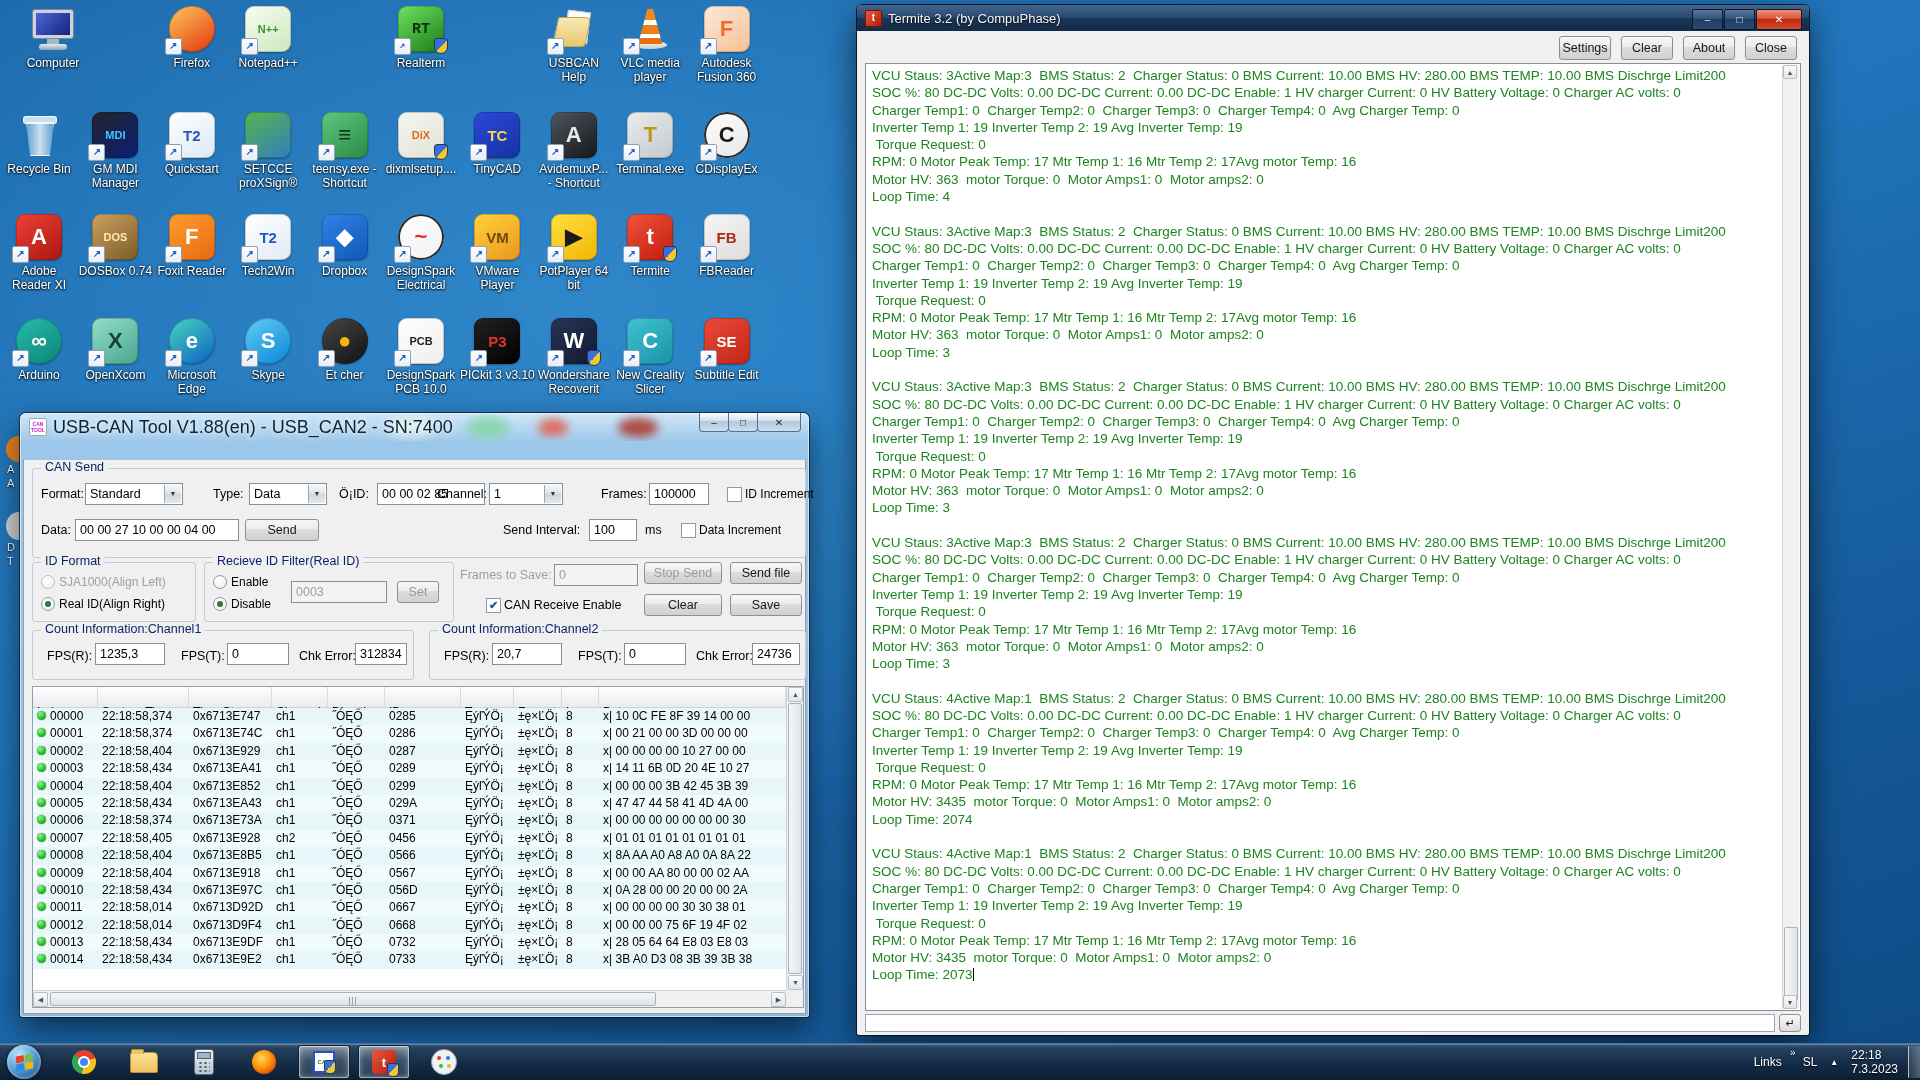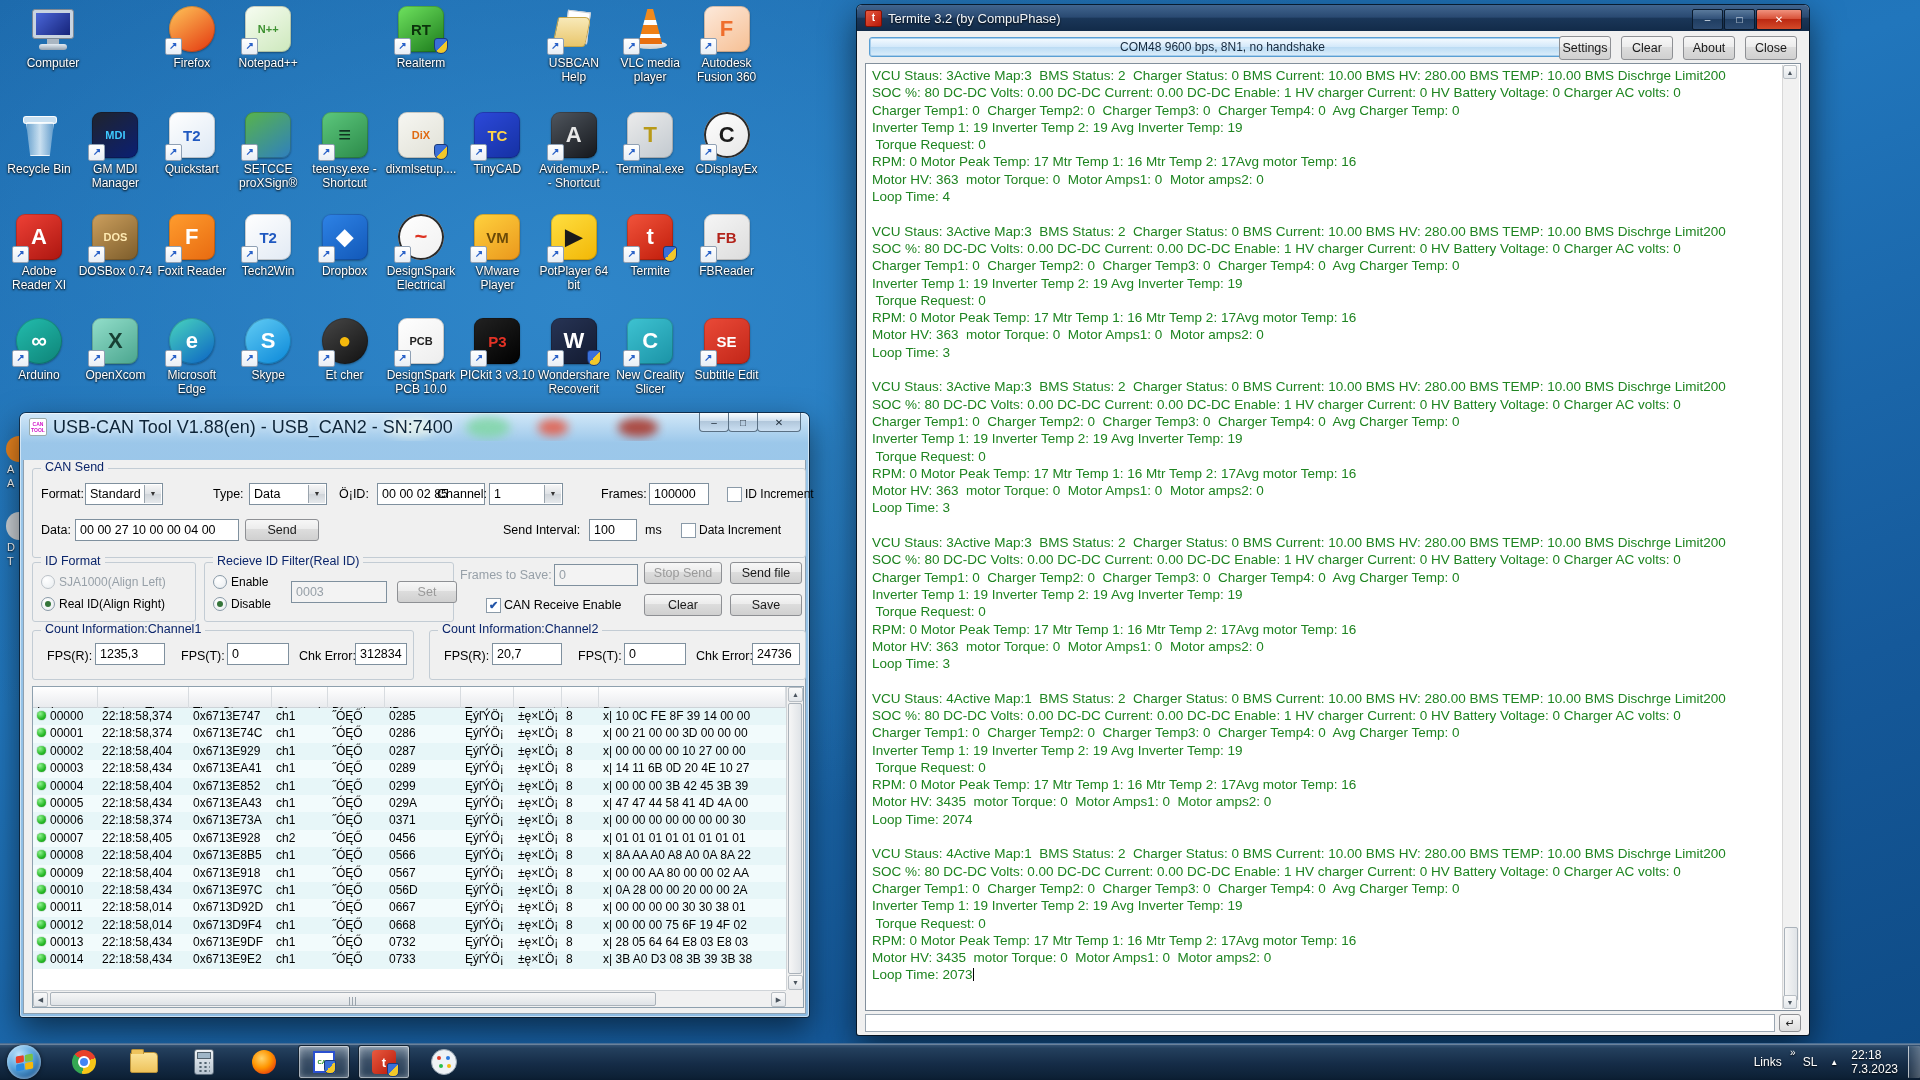--- a/index.html
+++ b/index.html
@@ -191,21 +191,21 @@
         <div class="dlabel">Firefox</div>
       </div>
       <div class="dicon" style="left: 230.2px; top: 6px;">
         <div class="art tile" style="background: linear-gradient(145deg, rgb(247, 253, 242), rgb(205, 232, 188)); color: rgb(61, 145, 48);">
           <span style="font-size: 11px;">N++</span>
           <div class="sbadge">↗</div>
         </div>
         <div class="dlabel">Notepad++</div>
       </div>
       <div class="dicon" style="left: 383px; top: 6px;">
-        <div class="art tile" style="background: linear-gradient(145deg, rgb(111, 227, 95), rgb(27, 122, 27)); color: rgb(11, 51, 11);">
+        <div class="art tile" style="background: linear-gradient(145deg, rgb(111, 227, 95), rgb(27, 122, 27)); color: rgb(11, 51, 11); font-family: Liberation Mono, monospace;">
           <span style="font-size: 15px;">RT</span>
           <div class="sbadge">↗</div>
           <div class="shield"></div>
         </div>
         <div class="dlabel">Realterm</div>
       </div>
       <div class="dicon" style="left: 535.8px; top: 6px;">
         <div class="art">
           <div class="mon">
             <div class="fpage"></div>
@@ -473,21 +473,21 @@
         <div class="cap">–</div>
         <div class="cap">□</div>
         <div class="cap close">✕</div>
       </div>
     </div>
     <div class="usb-client">
 
       <div class="group" id="g-cansend">
         <span class="glegend">CAN Send</span>
         <span class="lbl" style="left:8px;top:14px">Format:</span>
-        <div class="box combo" style="left:52px;top:14px;width:78px"><span>Standard</span><span class="arr">▼</span></div>
+        <div class="box combo" style="left:52px;top:14px;width:98px"><span>Standard</span><span class="arr">▼</span></div>
         <span class="lbl" style="left:180px;top:14px">Type:</span>
         <div class="box combo" style="left:216px;top:14px;width:78px"><span>Data</span><span class="arr">▼</span></div>
         <span class="lbl" style="left:306px;top:14px">Ö¡ID:</span>
         <div class="box" style="left:344px;top:14px;width:108px">00 00 02 85</div>
         <span class="lbl" style="left:402px;top:14px;left:404px">Channel:</span>
         <div class="box combo" style="left:456px;top:14px;width:74px"><span>1</span><span class="arr">▼</span></div>
         <span class="lbl" style="left:568px;top:14px">Frames:</span>
         <div class="box" style="left:616px;top:14px;width:60px">100000</div>
         <span class="chk" style="left:694px;top:18px"></span>
         <span class="lbl" style="left:712px;top:14px;font-size:12px">ID Increment</span>
@@ -510,21 +510,21 @@
         <span class="lbl" style="left:26px;top:30px;font-size:12px">Real ID(Align Right)</span>
       </div>
 
       <div class="group" id="g-filter">
         <span class="glegend">Recieve ID Filter(Real ID)</span>
         <span class="radio" style="left:8px;top:12px"></span>
         <span class="lbl" style="left:26px;top:8px;font-size:12px">Enable</span>
         <span class="radio on" style="left:8px;top:34px"></span>
         <span class="lbl" style="left:26px;top:30px;font-size:12px">Disable</span>
         <div class="box dis" style="left:86px;top:18px;width:96px">0003</div>
-        <div class="pbtn dis" style="left:192px;top:18px;width:60px">Set</div>
+        <div class="pbtn dis" style="left:192px;top:18px;width:42px">Set</div>
       </div>
 
       <span class="lbl dis" style="left:436px;top:104px">Frames to Save:</span>
       <div class="box dis" style="left:530px;top:104px;width:84px">0</div>
       <span class="chk" style="left:462px;top:138px">✔</span>
       <span class="lbl" style="left:480px;top:134px">CAN Receive Enable</span>
       <div class="pbtn dis" style="left:620px;top:102px;width:78px">Stop Send</div>
       <div class="pbtn" style="left:706px;top:102px;width:72px">Send file</div>
       <div class="pbtn" style="left:620px;top:134px;width:78px">Clear</div>
       <div class="pbtn" style="left:706px;top:134px;width:72px">Save</div>
@@ -763,21 +763,20 @@
   <div id="win-termite">
     <div class="term-title">
       <div class="appic-term">t</div>
       <div class="ttext">Termite 3.2 (by CompuPhase)</div>
       <div class="tcaps">
         <div class="tcap">–</div>
         <div class="tcap">□</div>
         <div class="tcap close">✕</div>
       </div>
     </div>
-    <div class="port-pill">COM48 9600 bps, 8N1, no handshake</div>
     <div class="tbtns" id="term-btns">
         <div class="tbtn2">Settings</div>
         <div class="tbtn2">Clear</div>
         <div class="tbtn2">About</div>
         <div class="tbtn2">Close</div>
       </div>
     <div class="term-text">
       <div class="term-lines" id="term-lines" style="color: rgb(30, 132, 32);"><div class="tl">VCU Staus: 3Active Map:3  BMS Status: 2  Charger Status: 0 BMS Current: 10.00 BMS HV: 280.00 BMS TEMP: 10.00 BMS Dischrge Limit200</div><div class="tl">SOC %: 80 DC-DC Volts: 0.00 DC-DC Current: 0.00 DC-DC Enable: 1 HV charger Current: 0 HV Battery Voltage: 0 Charger AC volts: 0</div><div class="tl">Charger Temp1: 0  Charger Temp2: 0  Charger Temp3: 0  Charger Temp4: 0  Avg Charger Temp: 0</div><div class="tl">Inverter Temp 1: 19 Inverter Temp 2: 19 Avg Inverter Temp: 19</div><div class="tl"> Torque Request: 0</div><div class="tl">RPM: 0 Motor Peak Temp: 17 Mtr Temp 1: 16 Mtr Temp 2: 17Avg motor Temp: 16</div><div class="tl">Motor HV: 363  motor Torque: 0  Motor Amps1: 0  Motor amps2: 0</div><div class="tl">Loop Time: 4</div><div class="tl"> </div><div class="tl">VCU Staus: 3Active Map:3  BMS Status: 2  Charger Status: 0 BMS Current: 10.00 BMS HV: 280.00 BMS TEMP: 10.00 BMS Dischrge Limit200</div><div class="tl">SOC %: 80 DC-DC Volts: 0.00 DC-DC Current: 0.00 DC-DC Enable: 1 HV charger Current: 0 HV Battery Voltage: 0 Charger AC volts: 0</div><div class="tl">Charger Temp1: 0  Charger Temp2: 0  Charger Temp3: 0  Charger Temp4: 0  Avg Charger Temp: 0</div><div class="tl">Inverter Temp 1: 19 Inverter Temp 2: 19 Avg Inverter Temp: 19</div><div class="tl"> Torque Request: 0</div><div class="tl">RPM: 0 Motor Peak Temp: 17 Mtr Temp 1: 16 Mtr Temp 2: 17Avg motor Temp: 16</div><div class="tl">Motor HV: 363  motor Torque: 0  Motor Amps1: 0  Motor amps2: 0</div><div class="tl">Loop Time: 3</div><div class="tl"> </div><div class="tl">VCU Staus: 3Active Map:3  BMS Status: 2  Charger Status: 0 BMS Current: 10.00 BMS HV: 280.00 BMS TEMP: 10.00 BMS Dischrge Limit200</div><div class="tl">SOC %: 80 DC-DC Volts: 0.00 DC-DC Current: 0.00 DC-DC Enable: 1 HV charger Current: 0 HV Battery Voltage: 0 Charger AC volts: 0</div><div class="tl">Charger Temp1: 0  Charger Temp2: 0  Charger Temp3: 0  Charger Temp4: 0  Avg Charger Temp: 0</div><div class="tl">Inverter Temp 1: 19 Inverter Temp 2: 19 Avg Inverter Temp: 19</div><div class="tl"> Torque Request: 0</div><div class="tl">RPM: 0 Motor Peak Temp: 17 Mtr Temp 1: 16 Mtr Temp 2: 17Avg motor Temp: 16</div><div class="tl">Motor HV: 363  motor Torque: 0  Motor Amps1: 0  Motor amps2: 0</div><div class="tl">Loop Time: 3</div><div class="tl"> </div><div class="tl">VCU Staus: 3Active Map:3  BMS Status: 2  Charger Status: 0 BMS Current: 10.00 BMS HV: 280.00 BMS TEMP: 10.00 BMS Dischrge Limit200</div><div class="tl">SOC %: 80 DC-DC Volts: 0.00 DC-DC Current: 0.00 DC-DC Enable: 1 HV charger Current: 0 HV Battery Voltage: 0 Charger AC volts: 0</div><div class="tl">Charger Temp1: 0  Charger Temp2: 0  Charger Temp3: 0  Charger Temp4: 0  Avg Charger Temp: 0</div><div class="tl">Inverter Temp 1: 19 Inverter Temp 2: 19 Avg Inverter Temp: 19</div><div class="tl"> Torque Request: 0</div><div class="tl">RPM: 0 Motor Peak Temp: 17 Mtr Temp 1: 16 Mtr Temp 2: 17Avg motor Temp: 16</div><div class="tl">Motor HV: 363  motor Torque: 0  Motor Amps1: 0  Motor amps2: 0</div><div class="tl">Loop Time: 3</div><div class="tl"> </div><div class="tl">VCU Staus: 4Active Map:1  BMS Status: 2  Charger Status: 0 BMS Current: 10.00 BMS HV: 280.00 BMS TEMP: 10.00 BMS Dischrge Limit200</div><div class="tl">SOC %: 80 DC-DC Volts: 0.00 DC-DC Current: 0.00 DC-DC Enable: 1 HV charger Current: 0 HV Battery Voltage: 0 Charger AC volts: 0</div><div class="tl">Charger Temp1: 0  Charger Temp2: 0  Charger Temp3: 0  Charger Temp4: 0  Avg Charger Temp: 0</div><div class="tl">Inverter Temp 1: 19 Inverter Temp 2: 19 Avg Inverter Temp: 19</div><div class="tl"> Torque Request: 0</div><div class="tl">RPM: 0 Motor Peak Temp: 17 Mtr Temp 1: 16 Mtr Temp 2: 17Avg motor Temp: 16</div><div class="tl">Motor HV: 3435  motor Torque: 0  Motor Amps1: 0  Motor amps2: 0</div><div class="tl">Loop Time: 2074</div><div class="tl"> </div><div class="tl">VCU Staus: 4Active Map:1  BMS Status: 2  Charger Status: 0 BMS Current: 10.00 BMS HV: 280.00 BMS TEMP: 10.00 BMS Dischrge Limit200</div><div class="tl">SOC %: 80 DC-DC Volts: 0.00 DC-DC Current: 0.00 DC-DC Enable: 1 HV charger Current: 0 HV Battery Voltage: 0 Charger AC volts: 0</div><div class="tl">Charger Temp1: 0  Charger Temp2: 0  Charger Temp3: 0  Charger Temp4: 0  Avg Charger Temp: 0</div><div class="tl">Inverter Temp 1: 19 Inverter Temp 2: 19 Avg Inverter Temp: 19</div><div class="tl"> Torque Request: 0</div><div class="tl">RPM: 0 Motor Peak Temp: 17 Mtr Temp 1: 16 Mtr Temp 2: 17Avg motor Temp: 16</div><div class="tl">Motor HV: 3435  motor Torque: 0  Motor Amps1: 0  Motor amps2: 0</div><div class="tl">Loop Time: 2073<span class="cursor"></span></div></div>
       <div class="term-vscroll">
         <div class="sarr" style="top:0;left:0;width:14px;height:14px">▲</div>

